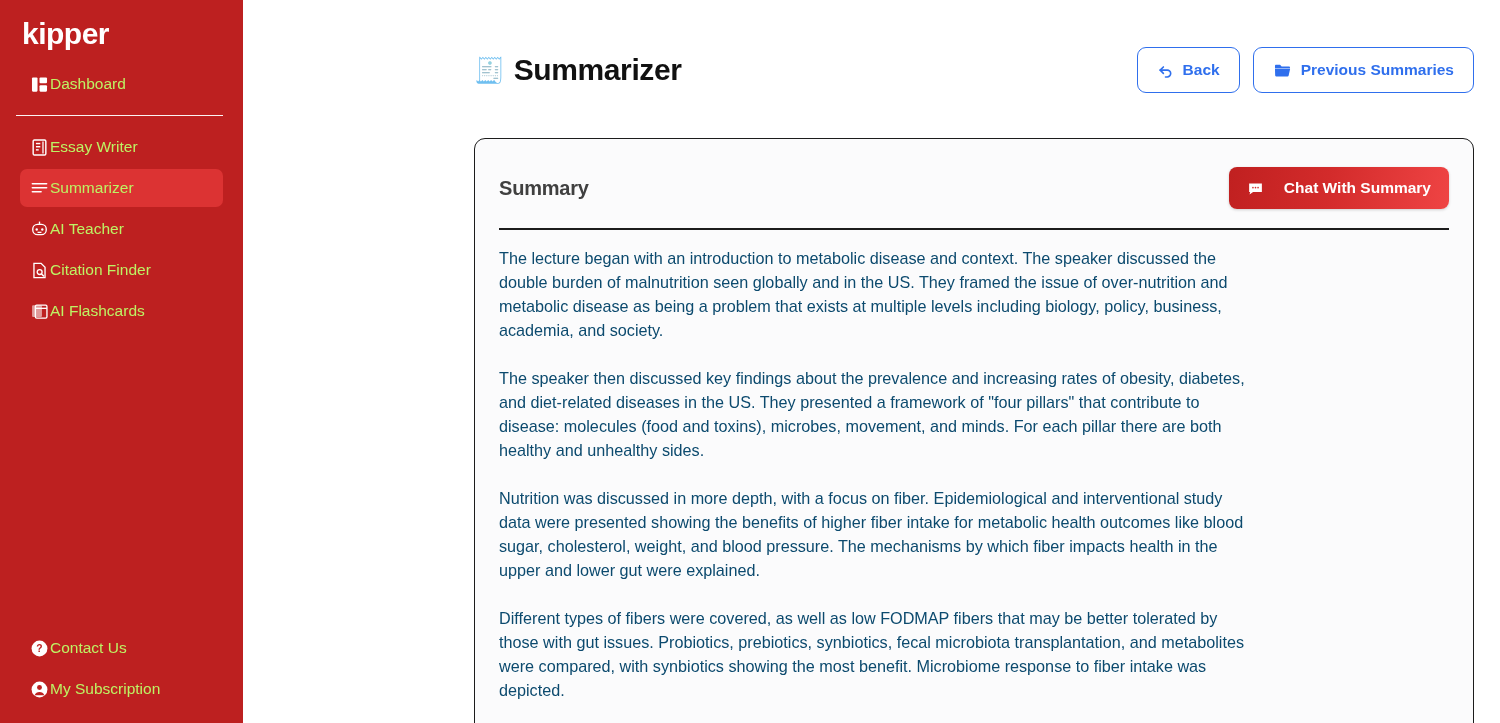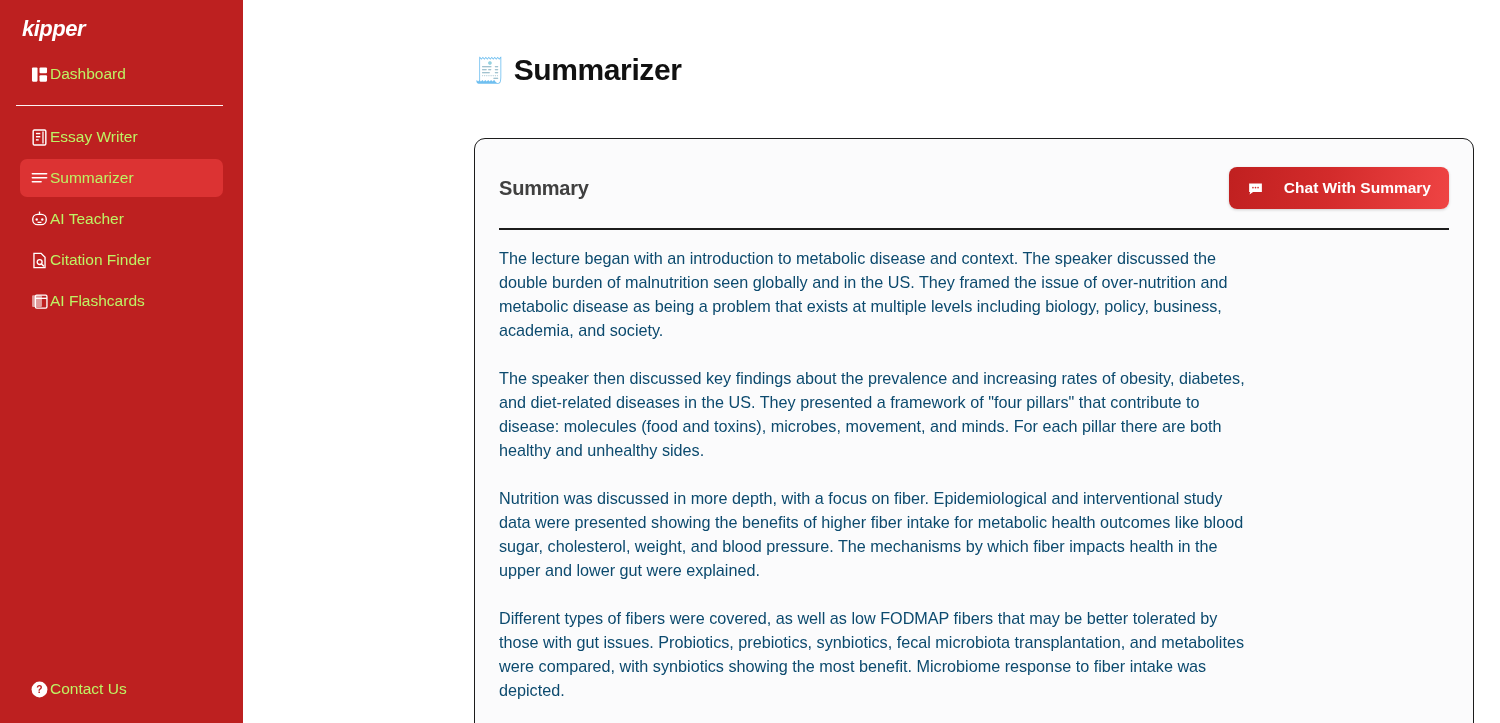--- a/index.html
+++ b/index.html
@@ -20,27 +20,26 @@
     min-width: 243px;
     height: 723px;
     background: #bd2020;
     color: #ffffff;
     display: flex;
     flex-direction: column;
     padding: 0;
     position: relative;
   }
   .brand {
-    font-size: 22px;
+    font-size: 30px;
     font-weight: 700;
     letter-spacing: -0.5px;
     padding: 16px 0 10px 22px;
     line-height: 1.2;
     color: #ffffff;
-    font-style: italic;
   }
   .nav-top { padding: 0 0 0 0; }
   .nav-item {
     display: flex;
     align-items: center;
     gap: 1px;
     height: 38px;
     margin: 3px 20px;
     padding: 0 10px;
     border-radius: 7px;
@@ -262,32 +261,63 @@
     <div class="nav-bottom">
       <div class="nav-item">
         <span class="nico">
           <svg width="19" height="19" viewBox="0 0 24 24">
             <circle cx="12" cy="12" r="10" fill="#ffffff"></circle>
             <text x="12" y="16.6" font-family="Liberation Sans, sans-serif" font-size="13" font-weight="700" text-anchor="middle" fill="#bd2020">?</text>
           </svg>
         </span>
         <span>Contact Us</span>
       </div>
+      <div class="nav-item">
+        <span class="nico">
+          <svg width="19" height="19" viewBox="0 0 24 24">
+            <circle cx="12" cy="12" r="10" fill="#ffffff"></circle>
+            <circle cx="12" cy="9.4" r="3.1" fill="#bd2020"></circle>
+            <path d="M5.9 19.2a6.6 6.6 0 0 1 12.2 0z" fill="#bd2020"></path>
+          </svg>
+        </span>
+        <span>My Subscription</span>
+      </div>
     </div>
 
   </aside>
 
   <section class="main">
 
     <div class="page-head">
       <h1 class="page-title">
         <span class="title-emoji">🧾</span>
         <span>Summarizer</span>
       </h1>
 
+      <div class="head-actions">
+        <button class="btn-outline">
+          <span>
+            <svg width="17" height="17" viewBox="0 0 24 24" fill="none" stroke="#2f6fed" stroke-width="2.3" stroke-linecap="round" stroke-linejoin="round">
+              <path d="M9 7L4.5 11.5L9 16"></path>
+              <path d="M4.5 11.5H14.5a4.8 4.8 0 0 1 0 9.6H12"></path>
+            </svg>
+          </span>
+          <span>Back</span>
+        </button>
+
+        <button class="btn-outline">
+          <span>
+            <svg width="19" height="19" viewBox="0 0 24 24" fill="#2f6fed">
+              <path d="M2.5 6.2c0-.8.6-1.4 1.4-1.4h5l2 2.2h9.2c.8 0 1.4.6 1.4 1.4v1H2.5z"></path>
+              <path d="M2.5 10.2h19.1l-1.8 8.1c-.15.7-.75 1.2-1.45 1.2H4.2c-.7 0-1.3-.5-1.45-1.2z"></path>
+            </svg>
+          </span>
+          <span>Previous Summaries</span>
+        </button>
+      </div>
     </div>
 
     <div class="card">
 
       <div class="card-head">
         <div class="card-title">Summary</div>
         <button class="btn-chat">
           <span>
             <svg width="17" height="17" viewBox="0 0 24 24" fill="#ffffff">
               <path d="M3 4.8h18v12.1H8.6L3.6 20.6l.9-3.7H3z"></path>

